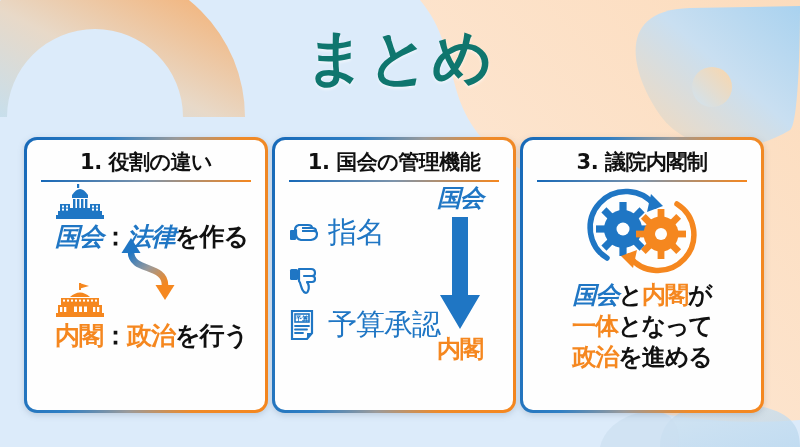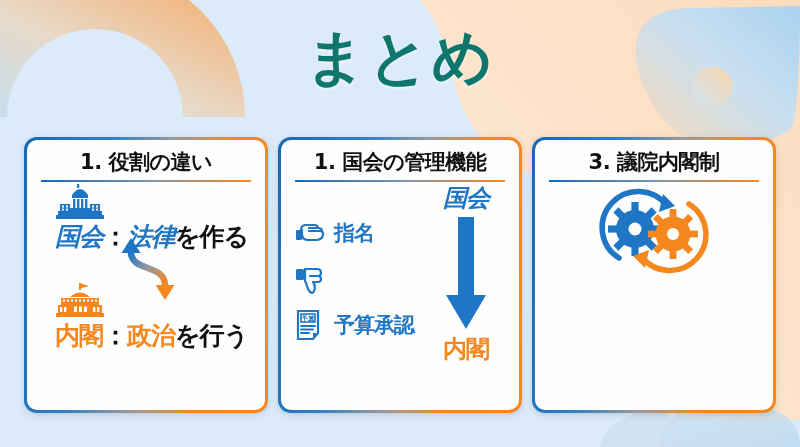--- a/index.html
+++ b/index.html
@@ -22,21 +22,21 @@
     font-size:60px;line-height:70px;font-weight:700;
     color:#0f766e;letter-spacing:2px;
     font-family:"DejaVu Sans","Liberation Sans",sans-serif;
     text-shadow:0 2px 3px rgba(255,255,255,.55);
   }
 
   
   .cards{
     position:absolute;top:137px;left:24px;
     width:752px;height:276px;
-    display:flex;gap:10px;z-index:4;
+    display:flex;gap:4px;z-index:4;
   }
   .card{
     position:relative;
     width:244px;height:276px;
     border-radius:13px;
     padding:3px;
     background:linear-gradient(100deg,#1769b8 0%,#2f7fc4 30%,#9a9a9a 52%,#ef8a28 74%,#f5871f 100%);
     box-sizing:border-box;
     filter:drop-shadow(0 2px 3px rgba(40,60,90,.18));
   }
@@ -79,21 +79,21 @@
   }
   .c1-top{top:2px;}
   .c1-bottom{top:101px;}
   .c1-arrow{position:absolute;left:82px;top:56px;}
 
   
   .c2-list{position:absolute;left:4px;top:28px;}
   .c2-item{display:flex;align-items:center;height:46px;}
   .c2-item .ic{width:34px;height:34px;flex:0 0 34px;margin-right:7px;}
   .c2-item .lbl{
-    font-size:21px;font-weight:700;color:#1f76c4;letter-spacing:-1px;
+    font-size:29px;font-weight:400;color:#1f76c4;letter-spacing:-1px;
     white-space:nowrap;
   }
   .c2-flow{position:absolute;right:6px;top:2px;width:78px;text-align:center;}
   .c2-flow .cap{
     font-size:24px;font-weight:700;letter-spacing:-1px;line-height:28px;
   }
   .c2-flow .arrow{margin:3px auto 2px auto;display:block;}
 
   
   .c3-gears{position:absolute;left:50%;top:0px;transform:translateX(-50%);}
@@ -343,19 +343,30 @@
                 <rect x="-3.4" y="-25" width="6.8" height="9.5" transform="rotate(45)"></rect>
                 <rect x="-3.4" y="15.5" width="6.8" height="9.5" transform="rotate(45)"></rect>
                 <rect x="-25" y="-3.4" width="9.5" height="6.8" transform="rotate(45)"></rect>
                 <rect x="15.5" y="-3.4" width="9.5" height="6.8" transform="rotate(45)"></rect>
               </g>
               <circle cx="0" cy="0" r="17.5"></circle>
               <circle cx="0" cy="0" r="6" fill="#fefefe"></circle>
             </g>
           </svg>
 
+          <div class="c3-text">
+            <div class="jp">
+              <span class="blue">国会</span><span class="black">と</span><span class="orange">内閣</span><span class="black">が</span>
+            </div>
+            <div class="jp">
+              <span class="orange">一体</span><span class="black">となって</span>
+            </div>
+            <div class="jp">
+              <span class="orange">政治</span><span class="black">を進める</span>
+            </div>
+          </div>
 
         </div>
       </div>
     </div>
 
   </div>
 </div>
 
 </body></html>

